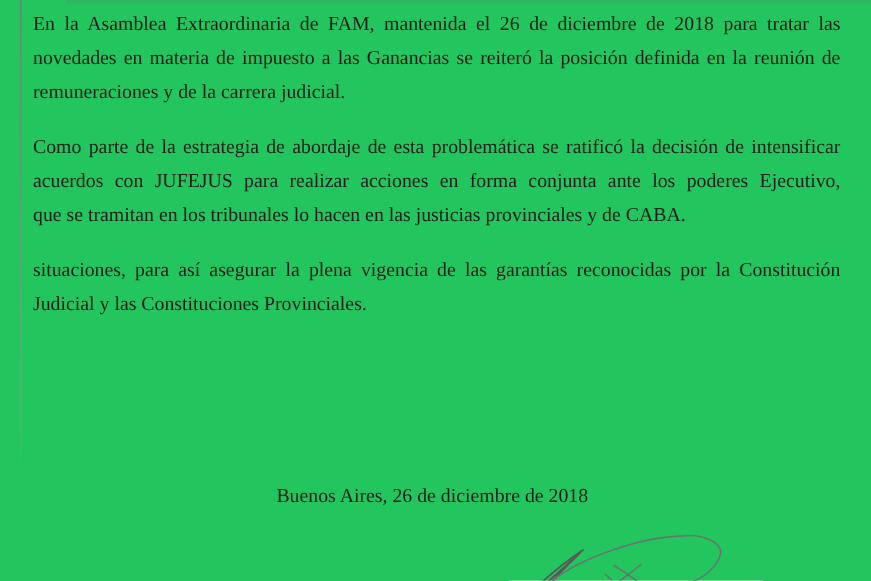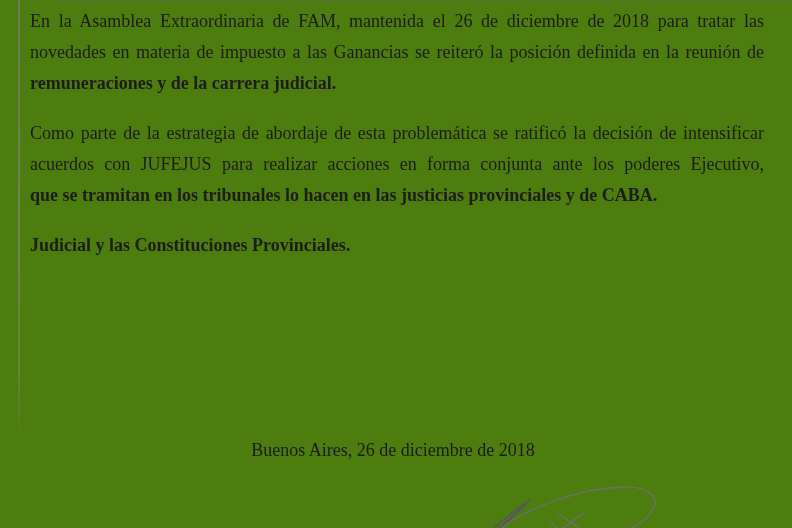--- a/index.html
+++ b/index.html
@@ -11,21 +11,21 @@
     height: 528px;
     overflow: hidden;
     background: #fbfbfa;
     font-family: "Liberation Serif", serif;
     color: #1d1d1b;
   }
   .page {
     position: relative;
     width: 792px;
     height: 528px;
-    background: #4d7c0f;
+    background: #22c55e;
   }
   
   .edge-line {
     position: absolute;
     left: 18px;
     top: 0;
     width: 2px;
     height: 442px;
     background: linear-gradient(to bottom,
       rgba(120,120,120,0.70) 0%,
@@ -54,21 +54,20 @@
     margin: 0 0 19px 0;
   }
   .line {
     text-align: justify;
     text-align-last: justify;
     height: 31px;
     overflow: hidden;
   }
   .line.last {
     text-align-last: left;
-    font-weight: bold;
   }
   .dateline {
     position: absolute;
     left: 30px;
     top: 435px;
     width: 726px;
     text-align: center;
     font-size: 18px;
     line-height: 31px;
   }
@@ -103,20 +102,21 @@
         <div class="line">En la Asamblea Extraordinaria de FAM, mantenida el 26 de diciembre de 2018 para tratar las</div>
         <div class="line">novedades en materia de impuesto a las Ganancias se reiteró la posición definida en la reunión de</div>
         <div class="line last">remuneraciones y de la carrera judicial.</div>
       </div>
       <div class="paragraph">
         <div class="line">Como parte de la estrategia de abordaje de esta problemática se ratificó la decisión de intensificar</div>
         <div class="line">acuerdos con JUFEJUS para realizar acciones en forma conjunta ante los poderes Ejecutivo,</div>
         <div class="line last">que se tramitan en los tribunales lo hacen en las justicias provinciales y de CABA.</div>
       </div>
       <div class="paragraph">
+        <div class="line">situaciones, para así asegurar la plena vigencia de las garantías reconocidas por la Constitución</div>
         <div class="line last">Judicial y las Constituciones Provinciales.</div>
       </div>
     </div>
 
   <div class="dateline">Buenos Aires, 26 de diciembre de 2018</div>
 
   <svg class="signature" viewBox="0 0 242 64" aria-hidden="true">
 
     <path class="flick" d="M55 52 C66 42 80 31 92 23"></path>
     <path class="flick" d="M60 52 C70 43 82 32 90 25 C83 32 72 42 64 52"></path>

